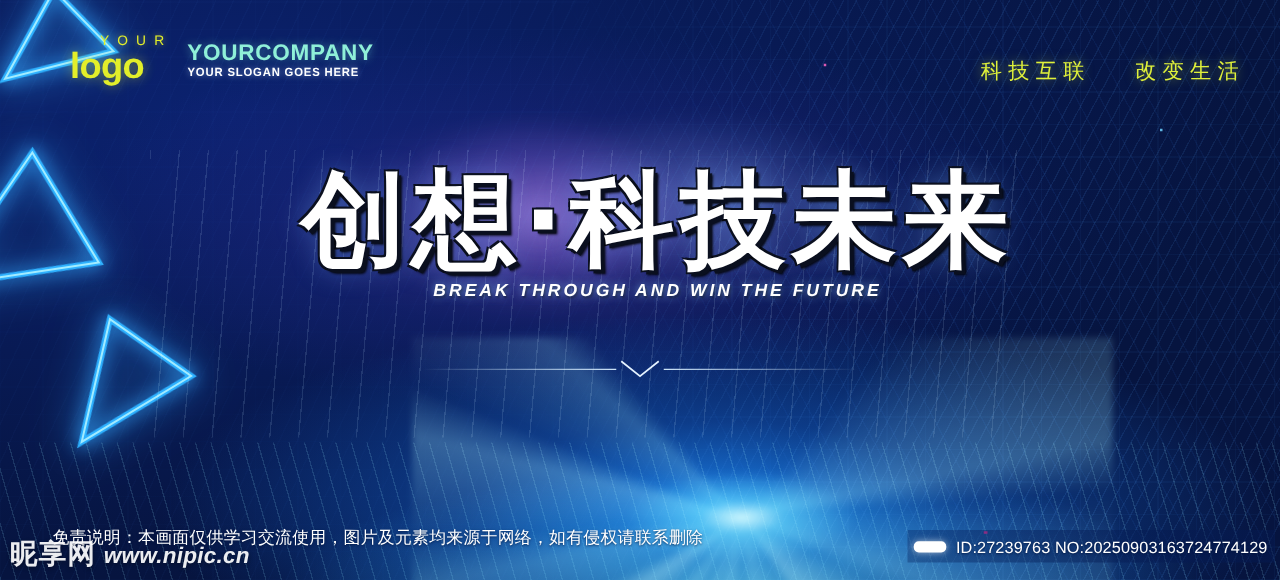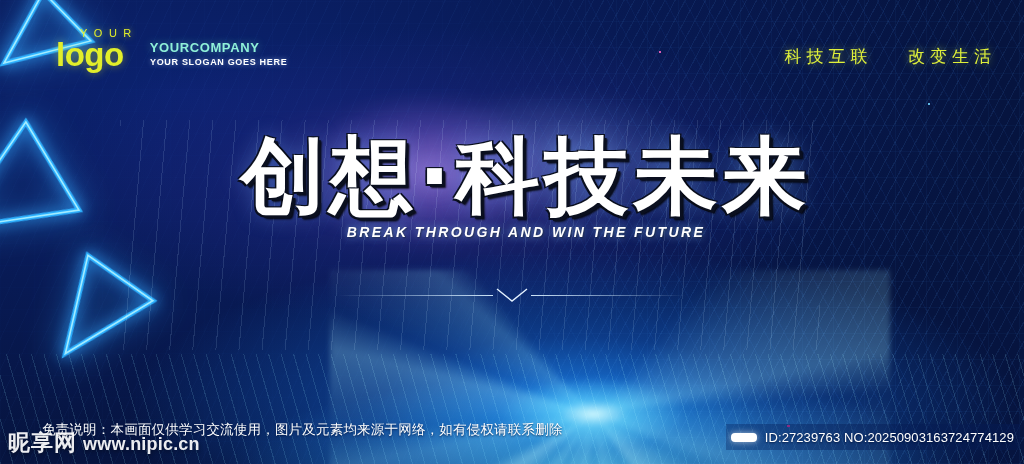--- a/index.html
+++ b/index.html
@@ -115,27 +115,27 @@
     position:absolute; left:56px; top:28px;
     display:flex; align-items:flex-end; gap:12px;
   }
   .logo-mark { position:relative; line-height:1; }
   .logo-your {
     font-size:11px; letter-spacing:6.5px; color:#e2ee2a;
     font-weight:400; padding-left:24px; margin-bottom:1px;
     text-shadow:0 0 6px rgba(226,238,42,.55);
   }
   .logo-word {
-    font-size:33px; font-weight:700; color:#e2ee2a;
+    font-size:29px; font-weight:700; color:#e2ee2a;
     letter-spacing:-0.5px; line-height:.9;
     text-shadow:0 0 9px rgba(226,238,42,.45);
   }
   .company { line-height:1; padding-bottom:3px; }
   .company-name {
-    font-size:13px; font-weight:700; letter-spacing:.6px;
+    font-size:18px; font-weight:700; letter-spacing:.6px;
     color:#8ff0d8;
     text-shadow:0 0 8px rgba(120,240,215,.45);
   }
   .company-slogan {
     margin-top:3px;
     font-size:9.5px; font-weight:700; letter-spacing:.7px;
     color:#ffffff;
     transform:scaleX(.95); transform-origin:left center;
     text-shadow:0 0 5px rgba(180,220,255,.6);
   }
@@ -207,21 +207,21 @@
     position:absolute; left:8px; top:428px;
     display:flex; align-items:baseline; gap:6px;
     opacity:.92;
   }
   #watermark .wm-cn {
     font-size:22px; font-weight:700; color:#ffffff; letter-spacing:1px;
     text-shadow:0 2px 4px rgba(0,0,0,.45);
     font-family:"DejaVu Sans","Liberation Sans",sans-serif;
   }
   #watermark .wm-url {
-    font-size:18px; font-weight:700; color:#ffffff;
+    font-size:18px; font-weight:700; font-style:italic; color:#ffffff;
     letter-spacing:.2px; text-shadow:0 2px 4px rgba(0,0,0,.45);
   }
 
   #id-badge {
     position:absolute; right:10px; top:430px;
     display:flex; align-items:center; gap:8px;padding-left:16px;
   }
   #id-badge .dash {
     width:26px; height:9px; border-radius:4px; background:#ffffff;
     box-shadow:0 0 6px rgba(255,255,255,.6);

